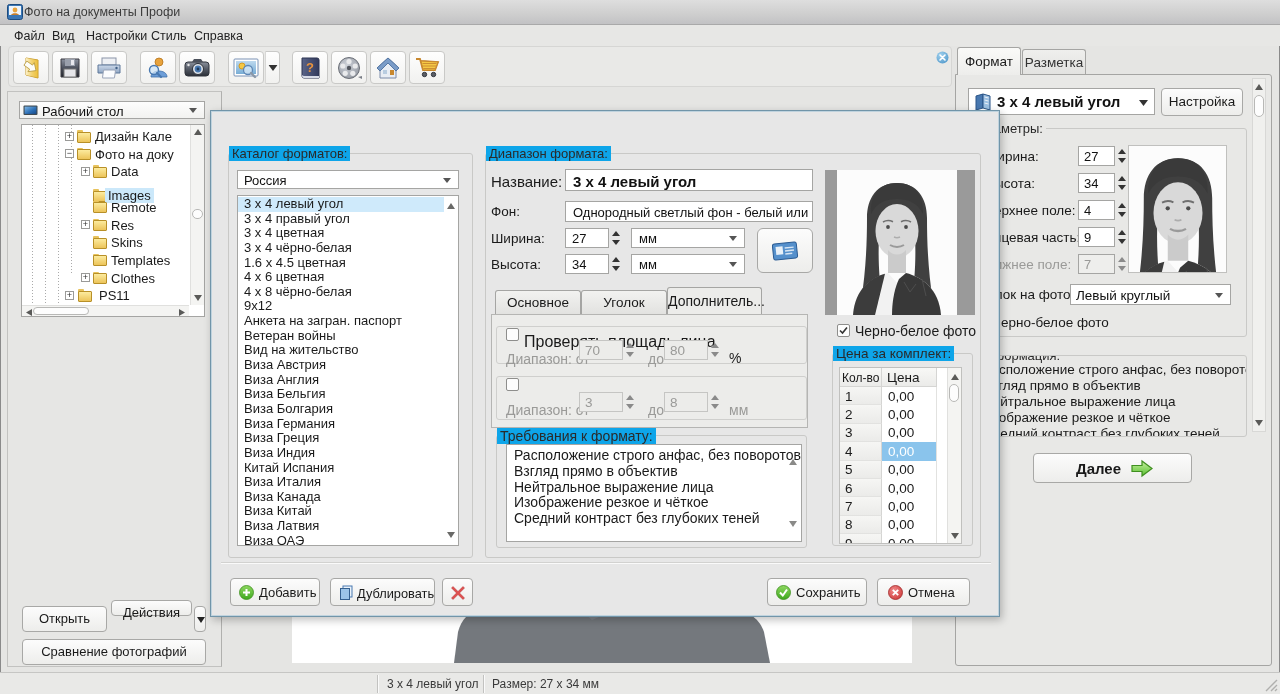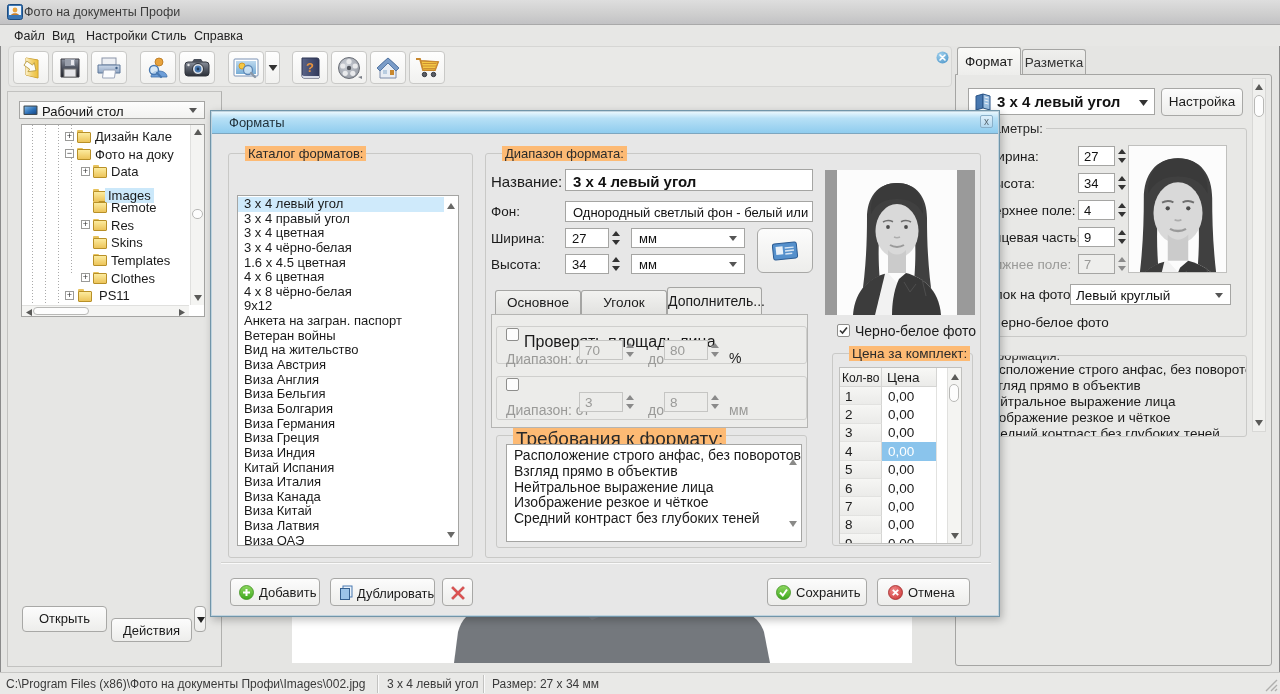--- a/index.html
+++ b/index.html
@@ -18,21 +18,21 @@
 
 
 #toolbar { left:8px; top:46px; width:944px; height:41px; background:#e9e9e7;
   border:1px solid #d6d6d4; border-radius:4px; }
 .tbtn { position:absolute; top:4px; width:36px; height:33px;
   background:linear-gradient(#fefefe,#f1f1ef); border:1px solid #c9c9c7; border-radius:4px; }
 .tbtn svg { position:absolute; left:50%; top:50%; transform:translate(-50%,-50%); }
 .btn { position:absolute; background:linear-gradient(#fcfcfc,#ededeb); border:1px solid #a8a8a6;
   border-radius:4px; font-size:13px; color:#1a1a1a; text-align:center; }
 .fieldset { position:absolute; border:1px solid #c9c9c7; border-radius:3px; }
-.fieldset > .legend { position:absolute; top:-8px; left:16px; background:#fdba74; padding:0 3px; font-size:13px; color:#2a2a2a; white-space:nowrap; }
+.fieldset > .legend { position:absolute; top:-8px; left:0; background:#0ea5e9; padding:0 3px; font-size:13px; color:#2a2a2a; white-space:nowrap; }
 .input { position:absolute; background:#fff; border:1px solid #a5a5a3; font-size:13px; color:#111; }
 .spin { position:absolute; width:13px; }
 .spin:before, .spin:after { content:""; position:absolute; left:50%; transform:translateX(-50%);
   border-left:4px solid transparent; border-right:4px solid transparent; }
 .spin:before { top:3px; border-bottom:5px solid #333; }
 .spin:after { bottom:3px; border-top:5px solid #333; }
 .spin.gray:before { border-bottom-color:#8a8a8a; }
 .spin.gray:after { border-top-color:#8a8a8a; }
 .ddarrow:after { content:""; position:absolute; right:7px; top:50%; margin-top:-2px;
   border-left:4px solid transparent; border-right:4px solid transparent; border-top:5px solid #555; }
@@ -375,26 +375,27 @@
         </svg>
       <svg style="position:absolute;right:4px;top:2.5px" width="6" height="7" viewBox="0 0 6 7">
           <path d="M0 0 V7 L6 3.5 Z" fill="#5a5a58"></path>
         </svg>
       <div class="abs" style="left:11px;top:1px;width:56px;height:8px;background:#fdfdfd;border:1px solid #b8b8b6;border-radius:4px"></div>
     </div>
   </div>
 
 
   <div class="btn" style="left:14px;top:514px;width:85px;height:26px;line-height:24px">Открыть</div>
-  <div class="btn" style="left:103px;top:526px;width:81px;height:24px;line-height:24px">Действия</div>
+  <div class="btn" style="left:103px;top:508px;width:81px;height:16px;line-height:24px">Действия</div>
   <div class="btn" style="left:186px;top:514px;width:12px;height:26px">
       <svg style="position:absolute;left:1.5px;top:10px" width="8" height="6" viewBox="0 0 8 6">
         <path d="M0 0 H8 L4 6 Z" fill="#222"></path>
       </svg>
     </div>
+  <div class="btn" style="left:14px;top:547px;width:184px;height:26px;line-height:24px">Сравнение фотографий</div>
 </div>
 
 <div class="abs" id="centerprev" style="left:292px;top:380px;width:620px;height:283px;background:#fff;">
   <svg width="620" height="283" viewBox="0 0 620 283">
     <path d="M162 283 L166 252 C169 240 177 231 192 227 L438 227 C458 231 468 240 472 252 L478 283 Z" fill="#74787d"></path>
     <path d="M285 227 L300 240 L330 227 Z M345 227 L352 236 L368 227 Z" fill="#80848a"></path>
   </svg>
 </div>
 
 <div class="abs" id="rightpanel" style="left:955px;top:46px;width:317px;height:620px">
@@ -472,31 +473,42 @@
   <div class="abs" style="left:297px;top:32px;width:14px;height:354px;background:#f0f0ee;border:1px solid #d8d8d6">
     <svg style="position:absolute;left:2px;top:5px" width="8" height="6" viewBox="0 0 8 6">
         <path d="M4 0 L8 6 H0 Z" fill="#5a5a58"></path>
       </svg>
     <svg style="position:absolute;left:2px;bottom:5px" width="8" height="6" viewBox="0 0 8 6">
         <path d="M0 0 H8 L4 6 Z" fill="#5a5a58"></path>
       </svg>
     <div class="abs" style="left:1px;top:16px;width:10px;height:22px;background:#fdfdfd;border:1px solid #b8b8b6;border-radius:5px"></div>
   </div>
 
+  <div class="btn" style="left:78px;top:407px;width:159px;height:30px">
+    <span style="position:absolute;left:42px;top:6px;font-size:15px;font-weight:bold">Далее</span>
+    <svg style="position:absolute;left:96px;top:5px" width="24" height="19" viewBox="0 0 24 19">
+      <path d="M2 6.5 H12 V2 L22 9.5 L12 17 V12.5 H2 Z" fill="url(#garr)" stroke="#3f8f1f" stroke-width="1.2"></path>
+      <defs>
+          <linearGradient id="garr" x1="0" y1="0" x2="0" y2="1">
+            <stop offset="0" stop-color="#c8f0a0"></stop>
+            <stop offset="1" stop-color="#58c030"></stop>
+          </linearGradient>
+        </defs>
+    </svg>
+  </div>
 </div>
 
 <div class="abs" id="dialog">
-  <div id="dlgtitle">
-      <span style="position:absolute;left:17px;top:3px">Форматы</span>
-    <div style="position:absolute;right:5px;top:3px;width:13px;height:13px;background:linear-gradient(#dff0fb,#b2d8ef);border:1px solid #8ab0c9;border-radius:2px;font-size:10px;line-height:11px;text-align:center;color:#5a6a74">x</div>
-  </div>
 
   
   <div class="fieldset" style="left:17px;top:42px;width:245px;height:405px">
       <span class="legend">Каталог форматов:</span>
+    </div>
+  <div class="input ddarrow" style="left:26px;top:59px;width:222px;height:19px">
+      <span style="position:absolute;left:6px;top:2px">Россия</span>
     </div>
   <div class="abs" style="left:26px;top:84px;width:222px;height:351px;background:#fff;border:1px solid #a5a5a3;overflow:hidden">
     <div style="position:absolute;left:0;top:1px;right:14px">
       <div class="listitem" style="background:#cfeafb">3 х 4 левый угол</div>
       <div class="listitem">3 х 4 правый угол</div>
       <div class="listitem">3 х 4 цветная</div>
       <div class="listitem">3 х 4 чёрно-белая</div>
       <div class="listitem">1.6 х 4.5 цветная</div>
       <div class="listitem">4 х 6 цветная</div>
       <div class="listitem">4 х 8 чёрно-белая</div>
@@ -585,21 +597,21 @@
   <div class="input" style="left:368px;top:281px;width:44px;height:20px;background:#ececea;border-color:#c5c5c3;color:#9a9a98">
       <span style="position:absolute;left:5px;top:2px;font-size:13.5px">3</span>
     </div><div class="spin gray" style="left:412px;top:281px;height:20px"></div>
   <div class="abs" style="left:437px;top:291px;font-size:14px;color:#9a9a98">до</div>
   <div class="input" style="left:453px;top:281px;width:44px;height:20px;background:#ececea;border-color:#c5c5c3;color:#9a9a98">
       <span style="position:absolute;left:5px;top:2px;font-size:13.5px">8</span>
     </div><div class="spin gray" style="left:497px;top:281px;height:20px"></div>
   <div class="abs" style="left:518px;top:291px;font-size:14px;color:#9a9a98">мм</div>
   
   <div class="fieldset" style="left:285px;top:324px;width:311px;height:113px">
-      <span class="legend" style="font-size:19px">Требования к формату:</span>
+      <span class="legend" style="font-size:14px">Требования к формату:</span>
     </div>
   <div class="abs" style="left:295px;top:333px;width:296px;height:98px;background:#fff;border:1px solid #a5a5a3">
     <div style="position:absolute;left:7px;top:3px;font-size:14px;line-height:15.8px;white-space:nowrap">Расположение строго анфас, без поворотов<br>Взгляд прямо в объектив<br>Нейтральное выражение лица<br>Изображение резкое и чёткое<br>Средний контраст без глубоких теней</div>
     <svg style="position:absolute;right:4px;top:14px" width="8" height="6" viewBox="0 0 8 6">
         <path d="M4 0 L8 6 H0 Z" fill="#8a8a88"></path>
       </svg>
     <svg style="position:absolute;right:4px;bottom:14px" width="8" height="6" viewBox="0 0 8 6">
         <path d="M0 0 H8 L4 6 Z" fill="#8a8a88"></path>
       </svg>
   </div>
@@ -738,21 +750,20 @@
         </linearGradient>
     <radialGradient id="gred" cx=".4" cy=".35" r=".8">
           <stop offset="0" stop-color="#f08a8a"></stop>
           <stop offset="1" stop-color="#cc3333"></stop>
         </radialGradient>
   </defs>
     </svg>
 </div>
 
 <div class="abs" id="statusbar">
-  <span class="abs" style="left:6px;top:4px">C:\Program Files (x86)\Фото на документы Профи\Images\002.jpg</span>
   <span class="abs" style="left:387px;top:4px">3 х 4 левый угол</span>
   <span class="abs" style="left:492px;top:4px">Размер: 27 х 34 мм</span>
   <div class="abs" style="left:377px;top:2px;width:1px;height:18px;background:#c2c2c0;box-shadow:1px 0 0 #fafafa"></div>
   <div class="abs" style="left:483px;top:2px;width:1px;height:18px;background:#c2c2c0;box-shadow:1px 0 0 #fafafa"></div>
   <svg class="abs" style="right:2px;bottom:2px" width="14" height="14" viewBox="0 0 14 14">
       <path d="M13 2 L2 13 M13 7 L7 13 M13 11 L11 13" stroke="#b0b0ae" stroke-width="1.4"></path>
     </svg>
 </div>
 
 </body></html>

